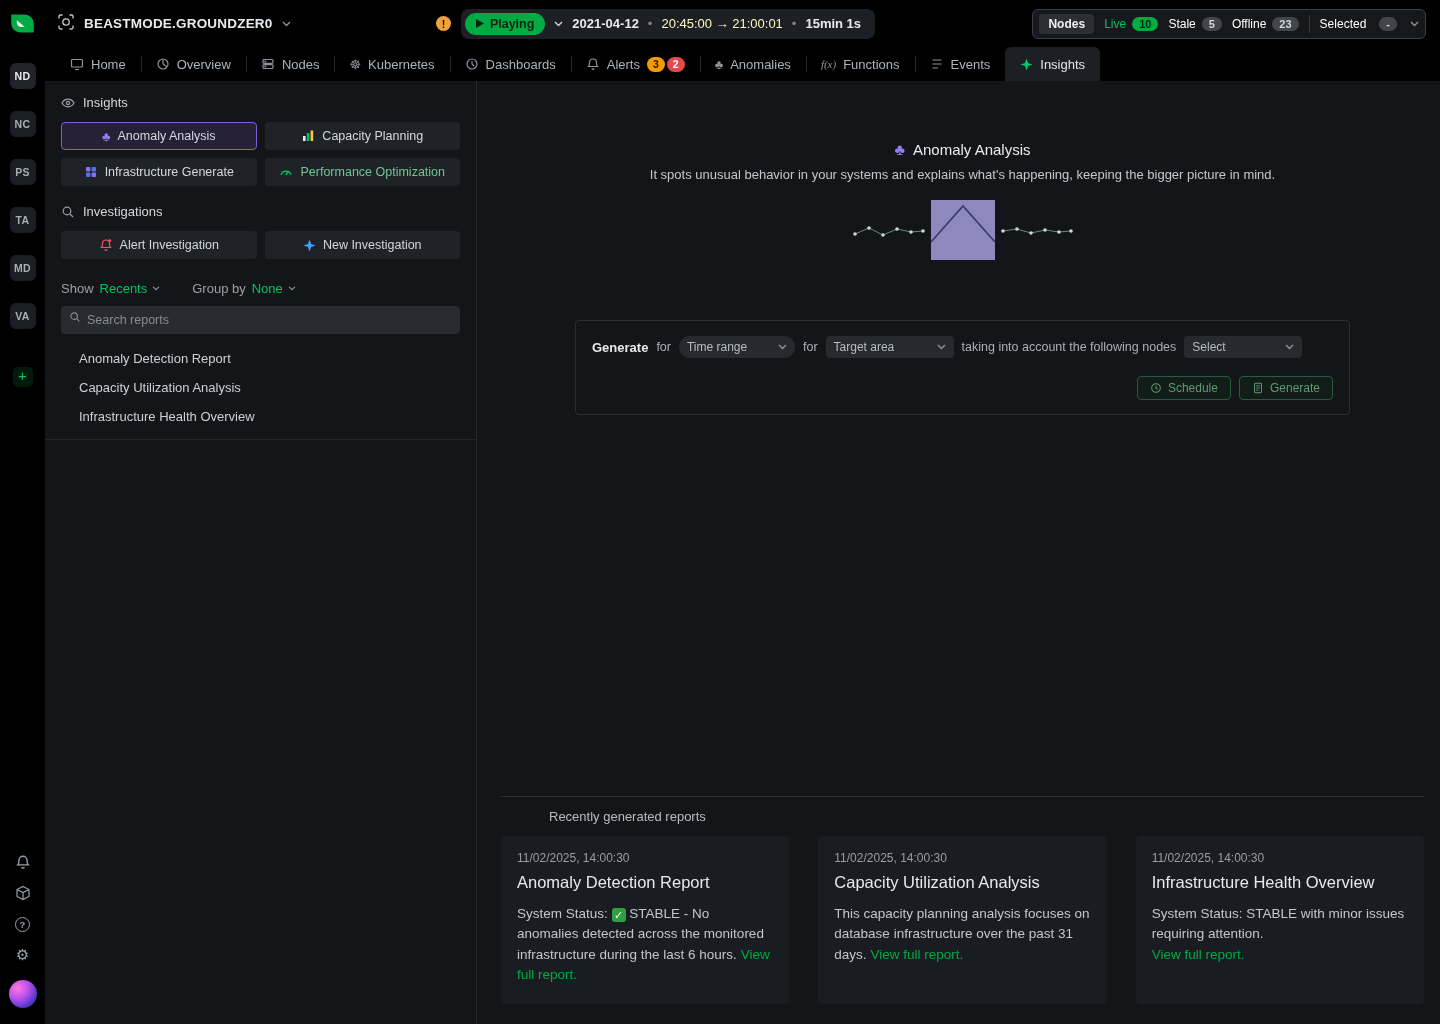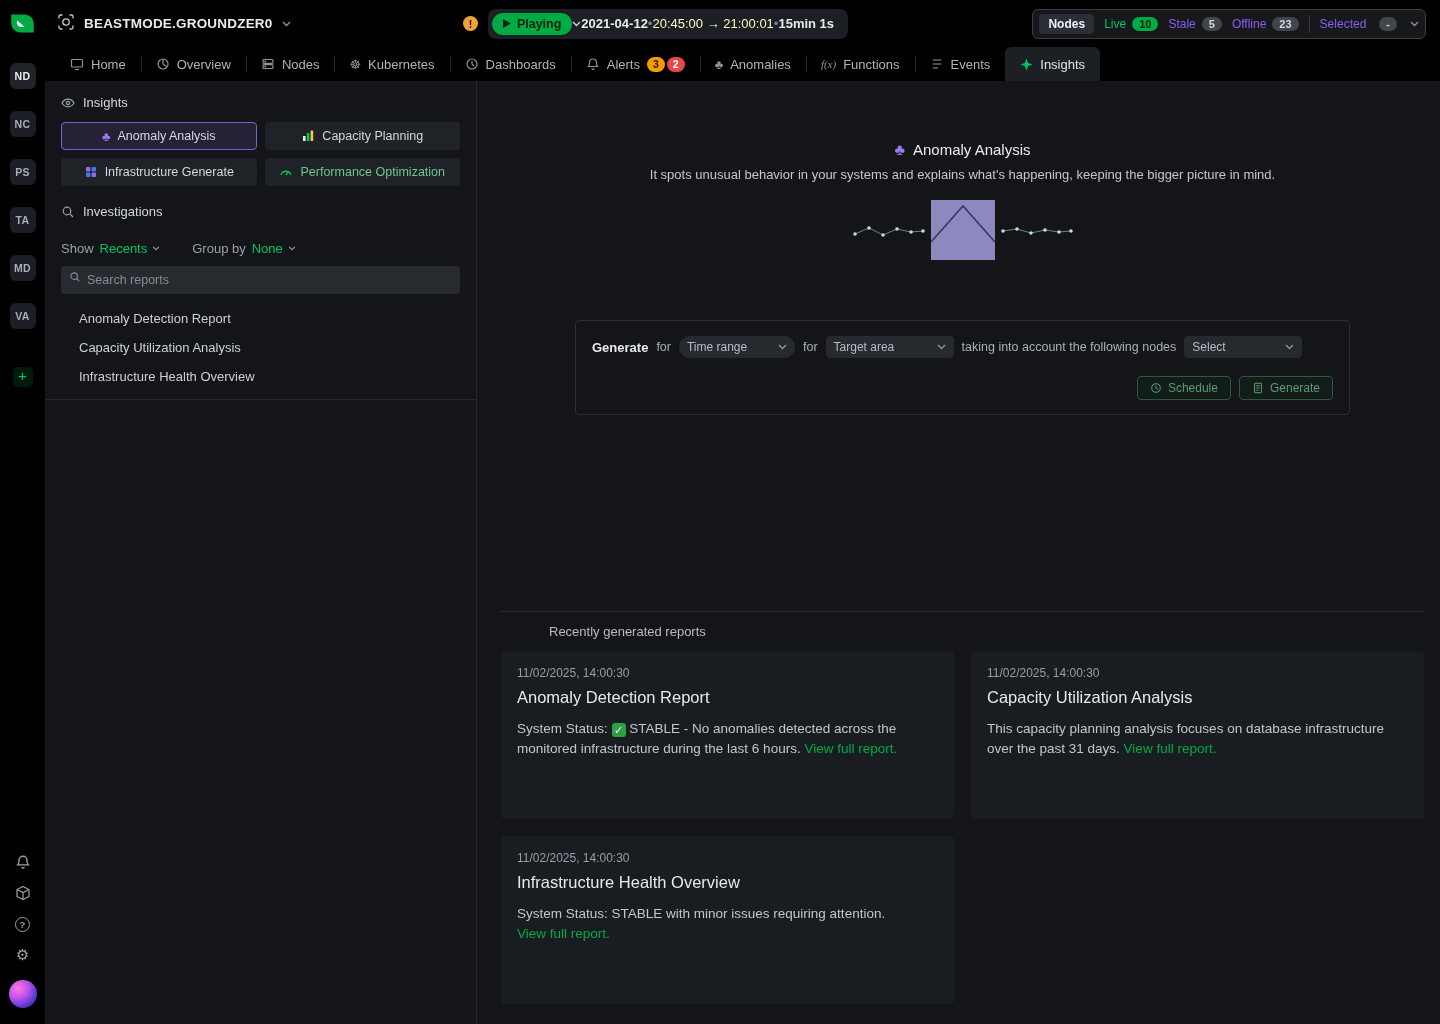--- a/index.html
+++ b/index.html
@@ -27,32 +27,32 @@
   .content-col { flex:1; display:flex; flex-direction:column; min-width:0; }
 
   
   .topbar { height:47px; background:#000; display:flex; align-items:center; padding:0 14px 0 12px; flex:none; }
   .space-switch { display:flex; align-items:center; gap:9px; cursor:pointer; }
   .space-name { font-size:13.5px; font-weight:700; color:#e8ebee; letter-spacing:.2px; }
   .chev { color:#8d939b; display:inline-flex; }
   .top-center { display:flex; align-items:center; gap:10px; margin:0 auto; }
   .warn-dot { width:15px; height:15px; border-radius:50%; background:#f0a13c; color:#161006; font-size:10.5px;
     font-weight:700; display:flex; align-items:center; justify-content:center; cursor:pointer; }
-  .datebox { display:flex; align-items:center; background:#1c1f23; border-radius:8px; height:30px; padding:0 14px 0 4px; cursor:pointer; }
+  .datebox { display:flex; align-items:center; background:#1c1f23; border-radius:8px; height:30px; padding:0 14px 0 4px; gap:9px; cursor:pointer; }
   .play-pill { display:flex; align-items:center; gap:6px; background:#00ab44; color:#06230f; border-radius:12px;
     height:22px; padding:0 11px; font-size:12.5px; font-weight:700; cursor:pointer; }
   .dt { font-size:13px; }
   .dt-date, .dt-dur { color:#e8ebee; font-weight:600; }
   .dt-bullet { color:#7d848c; }
   .dt-times { color:#fef9c3; font-weight:400; }
   .nodes-cluster { display:flex; align-items:center; background:#16181c; border:1px solid #3a3f46; border-radius:6px;
     height:30px; padding:0 6px; gap:10px; margin-left:12px; }
   .nodes-pill { background:#2b2f35; border-radius:4px; padding:3px 9px; font-size:12px; font-weight:700; color:#edf0f3; cursor:pointer; }
   .cnt-group { display:flex; align-items:center; gap:6px; font-size:12px; cursor:pointer; }
-  .cnt-label { color:#8b5cf6; }
+  .cnt-label { color:#ffffff; }
   .cnt-label.live { color:#00c462; }
   .badge { border-radius:9px; padding:1px 7px; font-size:11px; font-weight:700; }
   .badge-green { background:#00ab44; color:#06230f; }
   .badge-gray { background:#41464d; color:#d3d8dd; }
   .v-div { width:1px; height:18px; background:#343a41; }
   .selected-group { display:flex; align-items:center; gap:13px; font-size:12px; cursor:pointer; }
 
   
   .navbar { height:34px; background:#000; display:flex; align-items:stretch; padding-left:10px; flex:none; }
   .tab { display:flex; align-items:center; gap:7px; padding:0 15px; font-size:13px; color:#aeb4bb; position:relative; cursor:pointer; }
@@ -107,21 +107,21 @@
   .gen-word { font-size:12.5px; color:#aab0b7; white-space:nowrap; }
   .select { display:flex; align-items:center; justify-content:space-between; background:#26292e; border-radius:4px;
     height:22px; padding:0 8px; font-size:12px; color:#b7bdc4; cursor:pointer; flex:none; }
   .sel-time { width:116px;border-radius:11px; } .sel-target { width:128px; } .sel-nodes { width:118px; }
   .gen-actions { display:flex; justify-content:flex-end; gap:8px; margin-top:18px; }
   .gbtn { display:flex; align-items:center; gap:6px; height:24px; padding:0 12px; border:1px solid #2c5a40;
     border-radius:4px; background:rgba(0,171,68,.05); color:#5e9a77; font-size:12px; cursor:pointer; font-family:"Liberation Sans", sans-serif; }
 
   .reports-section { margin-top:auto; border-top:1px solid #2a2e33; padding-top:12px; }
   .reports-header { font-size:13px; color:#b7bcc3;margin-left:48px; }
-  .cards { display:grid; grid-template-columns:repeat(2,1fr); gap:17px; margin-top:12px; }
+  .cards { display:grid; grid-template-columns:repeat(3,1fr); gap:29px; margin-top:12px; }
   .card { background:#191c20; border-radius:4px; padding:15px 16px; cursor:pointer; min-height:168px; }
   .card-date { font-size:12px; color:#989ea6; }
   .card-title { font-size:16.5px; color:#e6e9ed; margin-top:8px; font-weight:400; }
   .card-body { font-size:13.5px; color:#c2c7cd; line-height:1.5; margin-top:12px; }
   .status-check { display:inline-block; background:#2ea043; color:#fff; width:14px; height:14px; border-radius:3px;
     font-size:11px; line-height:14px; text-align:center; vertical-align:-1px; }
   .report-link { color:#00ab44; cursor:pointer; }
 </style>
 </head>
 <body>
@@ -357,20 +357,36 @@
           </div>
 
           <div class="side-header invest-head">
             <span class="hicon">
                 <svg width="14" height="14" viewBox="0 0 14 14" fill="none" stroke="currentColor" stroke-width="1.2">
                   <circle cx="6" cy="6" r="3.8"></circle>
                   <path d="M9 9l3 3"></path>
                 </svg>
               </span>
             <span>Investigations</span>
+          </div>
+          <div class="btn-grid">
+            <div class="sbtn">
+              <svg width="14" height="14" viewBox="0 0 14 14" fill="none" stroke="#f2545b" stroke-width="1.2">
+                  <path d="M7 2a3.5 3.5 0 0 0-3.5 3.5c0 3-1 4-1 4h9s-1-1-1-4A3.5 3.5 0 0 0 7 2z"></path>
+                  <path d="M5.8 11.5a1.3 1.3 0 0 0 2.4 0"></path>
+                  <circle cx="10.8" cy="2.6" r="1.4" fill="#f2545b" stroke="none"></circle>
+                </svg>
+              <span class="sbtn-label">Alert Investigation</span>
+            </div>
+            <div class="sbtn">
+              <svg width="13" height="13" viewBox="0 0 14 14" fill="#3fa0ff">
+                  <path d="M7 .5L8.7 5.3 13.5 7 8.7 8.7 7 13.5 5.3 8.7.5 7 5.3 5.3z"></path>
+                </svg>
+              <span class="sbtn-label">New Investigation</span>
+            </div>
           </div>
 
           <div class="show-row">
             <span>Show</span>
             <span class="dd-val">
               <span>Recents</span>
               <span class="chev">
                   <svg width="8" height="5" viewBox="0 0 9 6" fill="none" stroke="currentColor" stroke-width="1.4">
                     <path d="M1 1l3.5 3.5L8 1"></path>
                   </svg>

